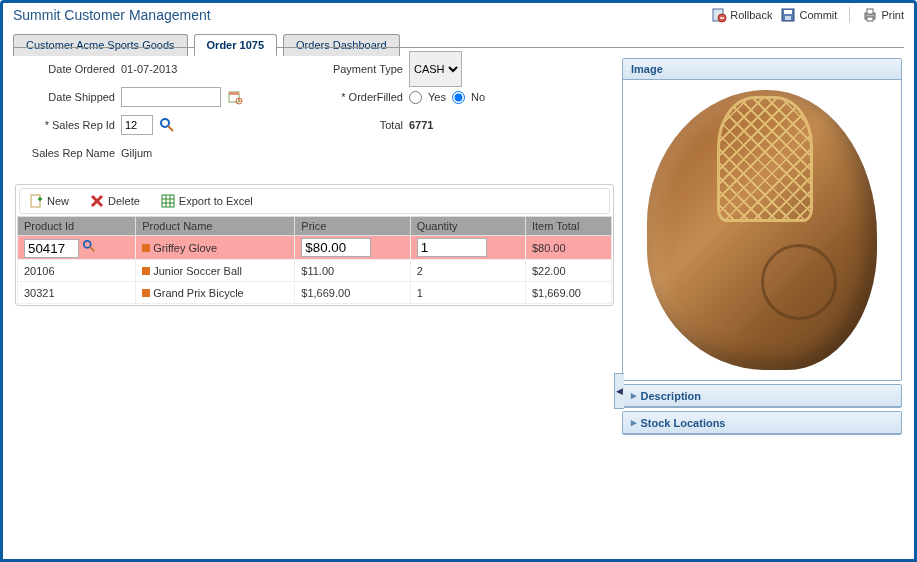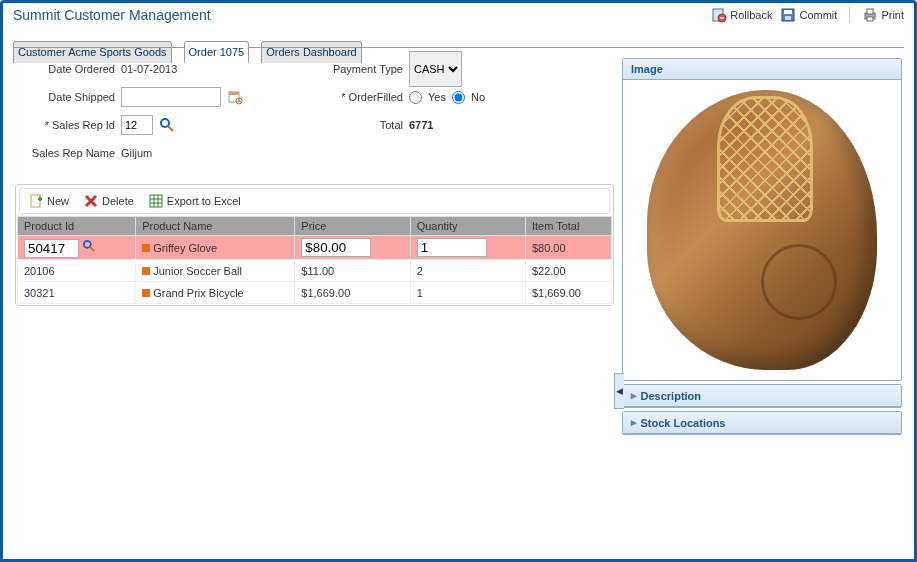--- a/index.html
+++ b/index.html
@@ -5,34 +5,34 @@
 * { box-sizing: border-box; margin: 0; padding: 0; }
 body { font-family: Tahoma, Arial, sans-serif; font-size: 11px; color: #333; background: #fff; }
 .window { width: 917px; height: 562px; border: 3px solid #0a5ca3; border-radius: 4px 4px 0 0; overflow: hidden; position: relative; }
 .header { display: flex; justify-content: space-between; align-items: center; padding: 4px 10px 2px 10px; }
 .title { color: #225588; font-weight: normal; font-size: 14px; }
 .toolbar-top { display: flex; gap: 8px; align-items: flex-start; }
 .tb-btn { display: flex; align-items: center; gap: 3px; cursor: pointer; color: #333; }
 .tb-sep { width: 1px; height: 16px; background: #ccc; margin: 0 4px; }
 .ico { width: 16px; height: 16px; display: inline-block; flex-shrink: 0; }
 .tabs { display: flex; margin: 0 10px; position: relative; }
-.tab { border: 1px solid #999; border-bottom: none; background: #e4e4e4; padding: 4px 4px; border-radius: 3px 3px 0 0; margin-right: 12px; cursor: pointer; color: #003366; position: relative; top: 16px; }
-.tab.active { background: #fff; font-weight: normal; z-index: 2; border-bottom: 1px solid #fff; }
+.tab { border: 1px solid #999; border-bottom: none; background: #e4e4e4; padding: 4px 12px; border-radius: 3px 3px 0 0; margin-right: 6px; cursor: pointer; color: #003366; position: relative; top: 9px; }
+.tab.active { background: #fff; font-weight: bold; z-index: 2; border-bottom: 1px solid #fff; }
 .tabline { border-bottom: 1px solid #999; margin: 0 10px; position: relative; top: 0px; }
 .content { padding: 10px 12px; display: flex; gap: 8px; }
 .left { flex: 1; }
 .form-area { display: flex; gap: 60px; margin-bottom: 20px; }
 .col { display: flex; flex-direction: column; gap: 6px; }
 .row { display: flex; align-items: center; gap: 6px; height: 22px; }
 .lbl { width: 100px; text-align: right; color: #333; }
 .val { color: #333; }
 input[type=text] { border: 1px solid #abadb3; padding: 2px 3px; height: 20px; font-size: 11px; }
 select { border: 1px solid #abadb3; height: 36px; font-size: 11px; }
 .grid-wrap { border: 1px solid #ccc; border-radius: 3px; padding: 1px; }
-.grid-toolbar { display: flex; gap: 14px; padding: 4px 8px; border: 1px solid #ddd; border-radius: 3px; margin: 2px; background: #fff; }
+.grid-toolbar { display: flex; gap: 20px; padding: 4px 8px; border: 1px solid #ddd; border-radius: 3px; margin: 2px; background: #fff; }
 .grid-btn { display: flex; align-items: center; gap: 3px; cursor: pointer; }
 table { width: 100%; border-collapse: collapse; }
 th { text-align: left; font-weight: normal; background: #a3a3a3; border: 1px solid #ddd; padding: 3px 6px; }
 td { border: 1px solid #eee; padding: 3px 6px; height: 22px; }
 tr.selected td { background: #fca5a5; }
 .cell-input { border: 1px solid #abadb3; padding: 1px 3px; width: 55px; margin: -2px 0; }
 .right { width: 280px; display: flex; flex-direction: column; }
 .panel { border: 1px solid #8faec9; border-radius: 2px; }
 .panel-hd { background: linear-gradient(#eaf2fb,#d5e4f2); padding: 4px 8px; color: #225588; font-weight: bold; border-bottom: 1px solid #8faec9; display: flex; align-items: center; gap: 4px; cursor: pointer; }
 .panel-body { padding: 6px; min-height: 300px; display: flex; align-items: center; justify-content: center; }

